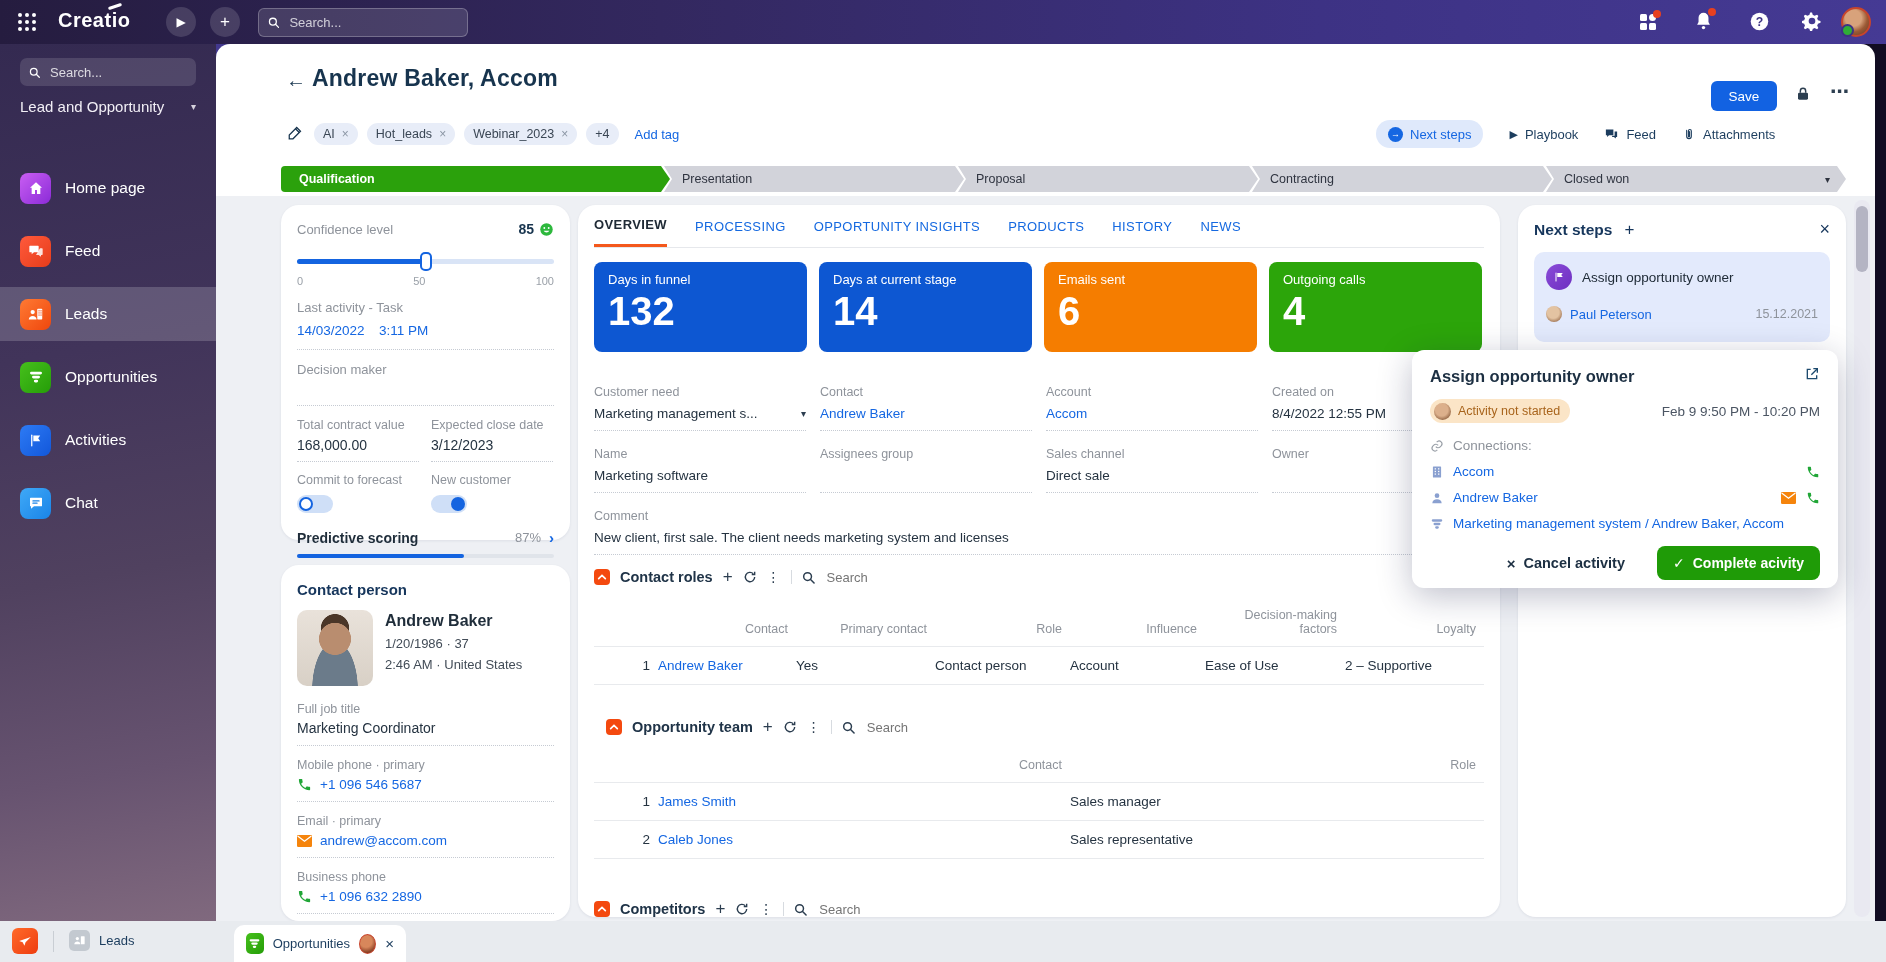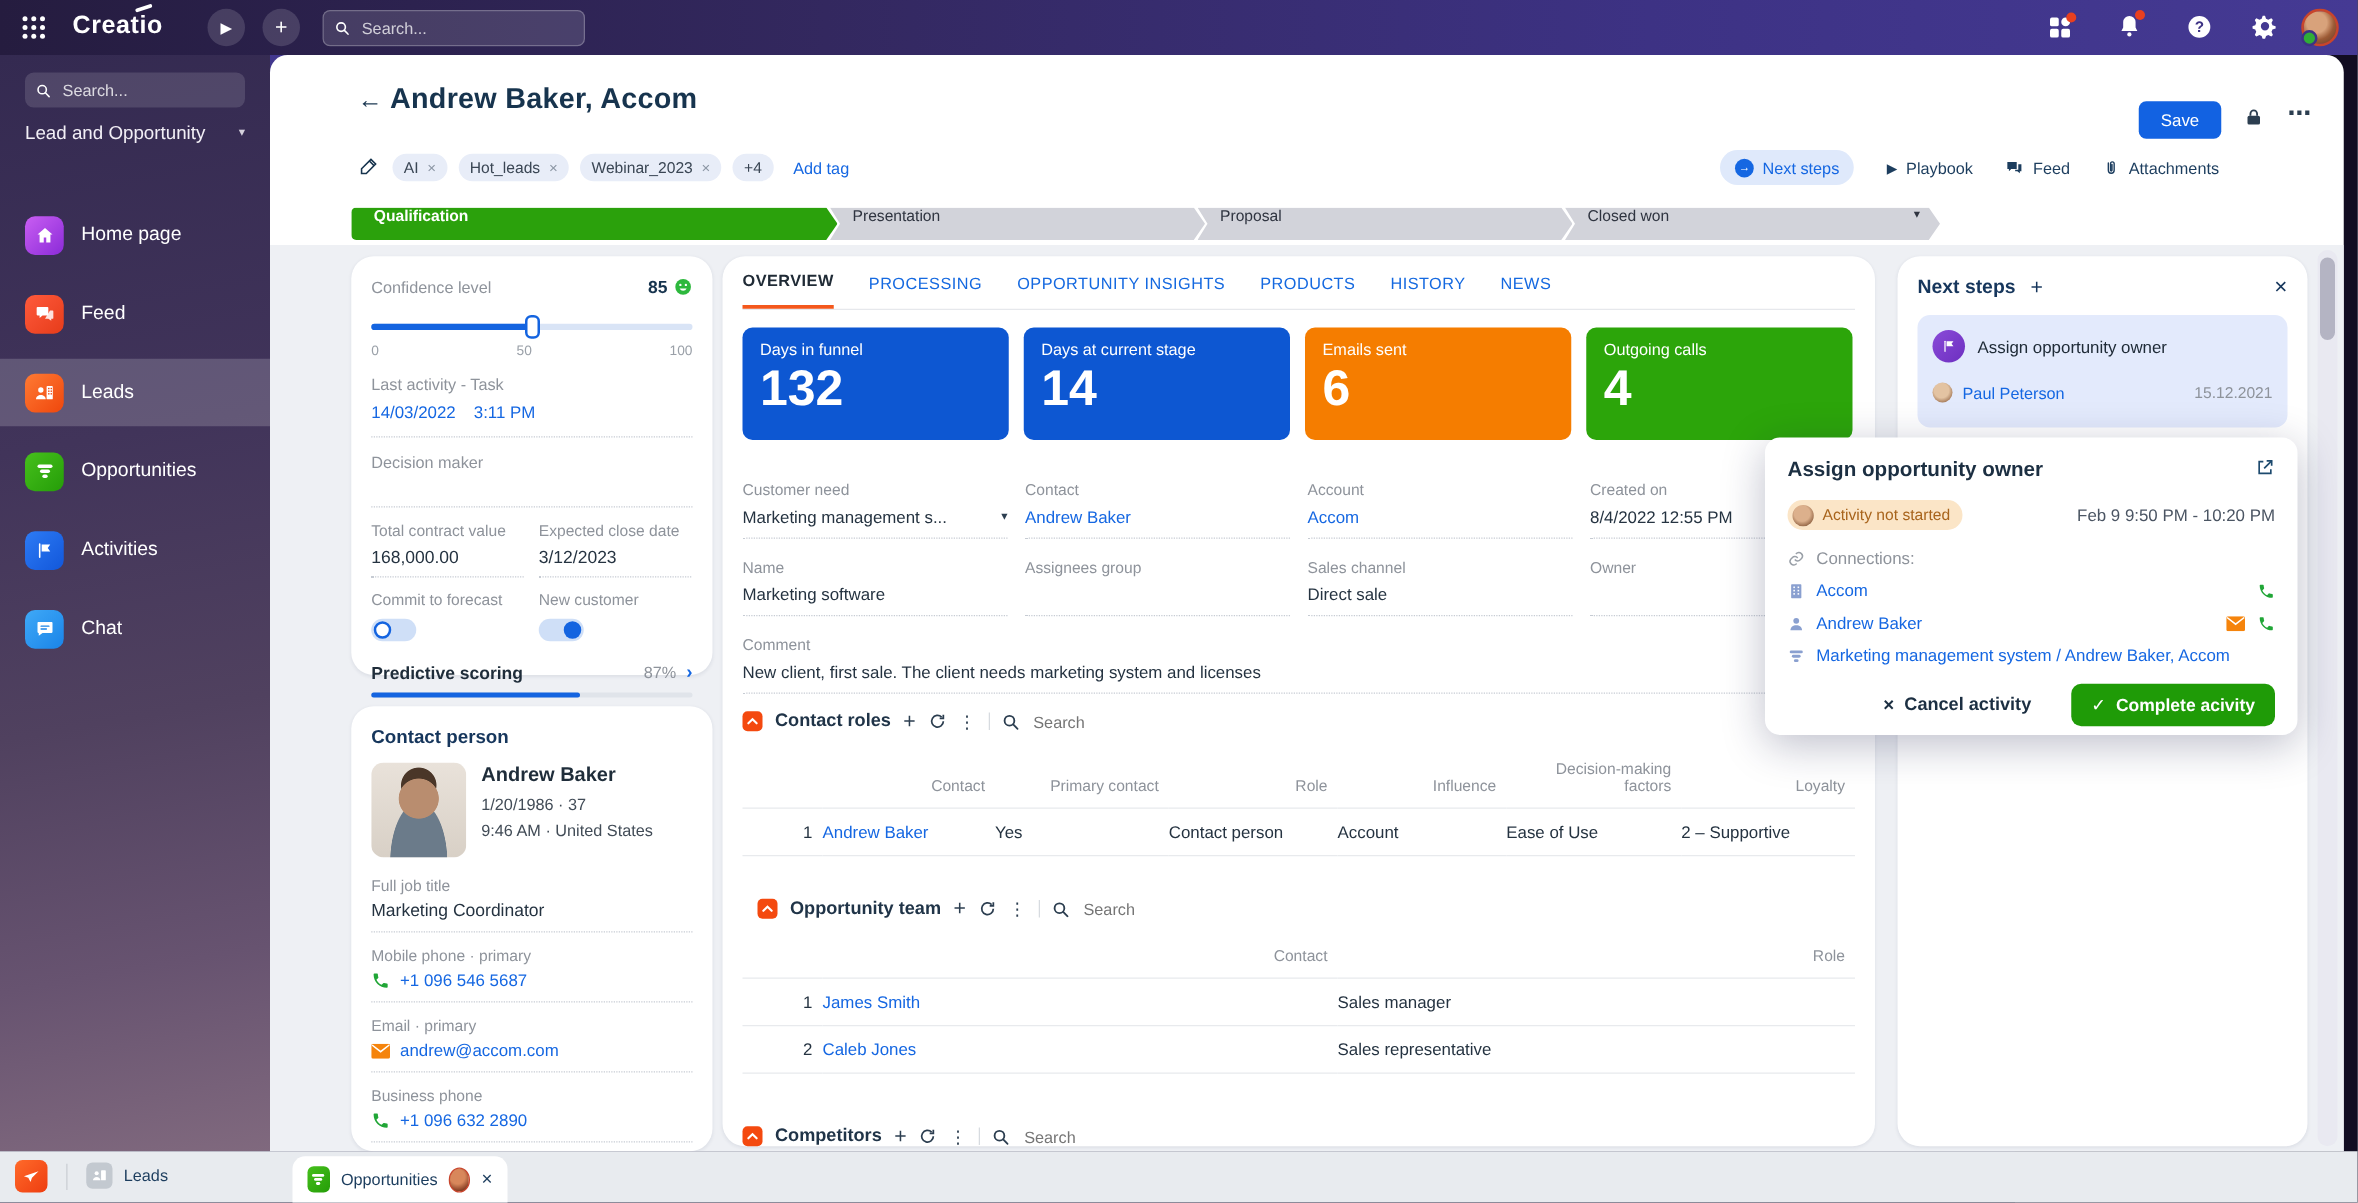--- a/index.html
+++ b/index.html
@@ -53,21 +53,21 @@
   .chips{position:absolute;top:79px;left:98px;display:flex;gap:9px;align-items:center;}
   .chip{height:22px;border-radius:11px;background:#e8edf8;display:flex;align-items:center;gap:7px;padding:0 9px;font-size:12.5px;color:#3a4654;}
   .chip .x{color:#8b96a4;font-size:12px;cursor:pointer;}
   .addtag{font-size:13px;color:#1567e2;margin-left:7px;cursor:pointer;}
   .hdr-actions{position:absolute;top:76px;left:1160px;width:475px;display:flex;align-items:center;gap:26px;}
   .pill{display:flex;align-items:center;gap:7px;height:28px;border-radius:14px;background:#dfe9fb;color:#1567e2;font-size:13px;padding:0 12px;cursor:pointer;}
   .pill-ico{width:15px;height:15px;border-radius:50%;background:#1567e2;color:#fff;font-size:9px;display:flex;align-items:center;justify-content:center;}
   .hact{display:flex;align-items:center;gap:7px;color:#1c3d5e;font-size:13px;cursor:pointer;}
   
   .stages{position:absolute;top:122px;left:65px;width:1565px;height:26px;display:flex;}
-  .stage{height:26px;display:flex;align-items:flex-start;padding-left:18px;box-sizing:border-box;font-size:12.5px;color:#2f3440;
+  .stage{height:26px;display:flex;align-items:center;padding-left:18px;box-sizing:border-box;font-size:12.5px;color:#2f3440;
          background:#d2d3da;clip-path:polygon(0 0,calc(100% - 9px) 0,100% 50%,calc(100% - 9px) 100%,0 100%,8px 50%);margin-left:-6px;cursor:pointer;position:relative;}
   .stage:first-child{clip-path:polygon(0 0,calc(100% - 9px) 0,100% 50%,calc(100% - 9px) 100%,0 100%);margin-left:0;border-radius:4px 0 0 4px;}
   .stage.active{background:#2ba10c;color:#fff;font-weight:600;}
   .stage .sc{position:absolute;right:16px;font-size:10px;color:#2f3440;}
 
   
   .panel{position:absolute;background:#fff;border-radius:18px;box-shadow:0 1px 3px rgba(25,39,82,.08);}
   .card1{top:161px;left:65px;width:289px;height:335px;padding:16px;box-sizing:border-box;}
   .card2{top:521px;left:65px;width:289px;height:356px;padding:16px;box-sizing:border-box;overflow:hidden;}
   .center{top:161px;left:362px;width:922px;height:712px;}
@@ -373,20 +373,23 @@
       <div class="stage active" style="width:389px;">
           <span>Qualification</span>
         </div>
       <div class="stage" style="width:300px;">
           <span>Presentation</span>
         </div>
       <div class="stage" style="width:300px;">
           <span>Proposal</span>
         </div>
       <div class="stage" style="width:300px;">
+          <span>Contracting</span>
+        </div>
+      <div class="stage" style="width:300px;">
           <span>Closed won</span>
         <span class="sc">▾</span>
         </div>
     </div>
 
     <div class="panel card1">
       <div class="c1row">
         <span class="flabel" style="font-size:13px;">Confidence level</span>
         <span class="conf-val">
             <span>85</span>
@@ -451,21 +454,21 @@
         </div>
     </div>
 
     <div class="panel card2">
       <div class="cp-title">Contact person</div>
       <div style="display:flex;gap:12px;margin-top:12px;">
         <div class="photo"></div>
         <div>
           <div style="font-size:16px;font-weight:700;color:#1f2d3a;margin-top:2px;">Andrew Baker</div>
           <div style="font-size:13px;color:#424c57;margin-top:6px;">1/20/1986 · 37</div>
-          <div style="font-size:13px;color:#424c57;margin-top:6px;">9:46 AM · United States</div>
+          <div style="font-size:13px;color:#424c57;margin-top:6px;">2:46 AM · United States</div>
         </div>
       </div>
       <div class="c2label" style="margin-top:16px;">Full job title</div>
       <div class="c2val dotline">Marketing Coordinator</div>
       <div class="c2label">Mobile phone · primary</div>
       <div class="c2link dotline">
         <svg width="15" height="15" viewBox="0 0 24 24" fill="#21a637">
             <path d="M6.6 10.8c1.4 2.8 3.8 5.2 6.6 6.6l2.2-2.2c.3-.3.7-.4 1-.2 1.1.4 2.3.6 3.6.6.6 0 1 .4 1 1V20c0 .6-.4 1-1 1C10.6 21 3 13.4 3 4c0-.6.4-1 1-1h3.5c.6 0 1 .4 1 1 0 1.2.2 2.4.6 3.6.1.3 0 .7-.2 1l-2.3 2.2z"></path>
           </svg>
         <span class="link">+1 096 546 5687</span>

